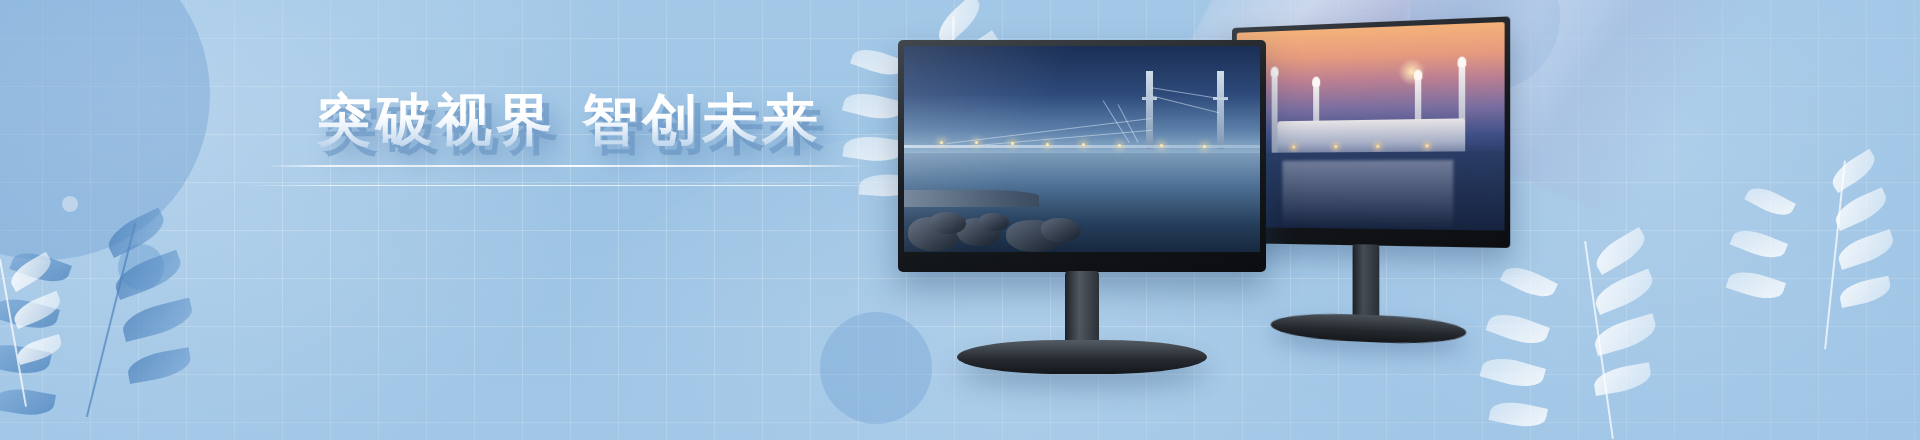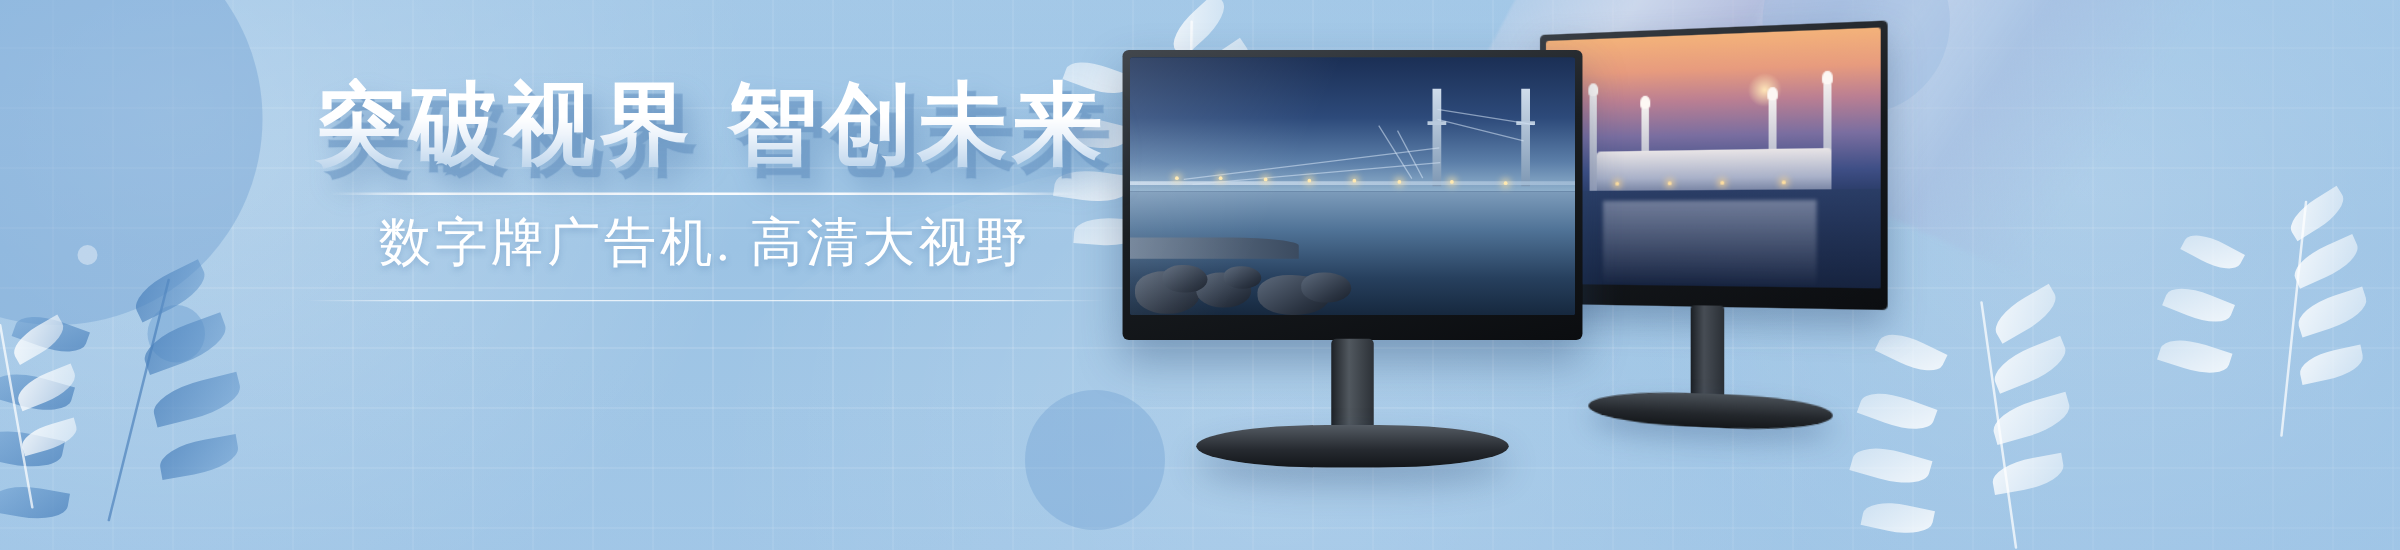--- a/index.html
+++ b/index.html
@@ -114,32 +114,33 @@
     position:absolute;
     left:214px; top:62px;
     width:700px;
     text-align:center;
     z-index:6;
   }
 
   .headline {
     font-family:"Liberation Sans", sans-serif;
     font-weight:bold;
-    font-size:72px;
+    font-size:56px;
     line-height:1.06;
     letter-spacing:4px;
     white-space:nowrap;
     background:linear-gradient(180deg,#ffffff 0%,#ffffff 42%,#eef4fb 60%,#b9d2ea 100%);
     -webkit-background-clip:text;
     background-clip:text;
     color:transparent;
     -webkit-text-fill-color:transparent;
     filter:drop-shadow(7px 9px 0 rgba(96,142,190,.55))
            drop-shadow(10px 13px 10px rgba(70,115,165,.35));
     padding-left:10px;
+    margin-top:28px;
   }
   .headline .gap { display:inline-block; width:26px; }
 
   .rule {
     height:2px;
     background:linear-gradient(90deg, rgba(255,255,255,0) 0%, rgba(255,255,255,.95) 12%, rgba(255,255,255,.95) 88%, rgba(255,255,255,0) 100%);
     margin:16px auto 0;
     width:600px;
   }
 
@@ -420,21 +421,20 @@
     <div class="leaf" style="left:112px;top:96px;width:58px;height:24px;transform:rotate(-18deg);"></div>
     <div class="leaf" style="left:56px;top:110px;width:56px;height:23px;transform:rotate(198deg);"></div>
     <div class="leaf" style="left:112px;top:136px;width:52px;height:22px;transform:rotate(-12deg);"></div>
   </div>
 
   <div class="copy">
     <div class="headline"><span>突破视界</span><span class="gap"></span><span>智创未来</span></div>
 
     <div class="rule"></div>
 
-    <div class="subline">数字牌广告机. 高清大视野</div>
 
     <div class="rule2"></div>
 
   </div>
 
   <div class="monitors">
 
     <div class="mon-back">
       <div class="bezel">
         <div class="screen">

